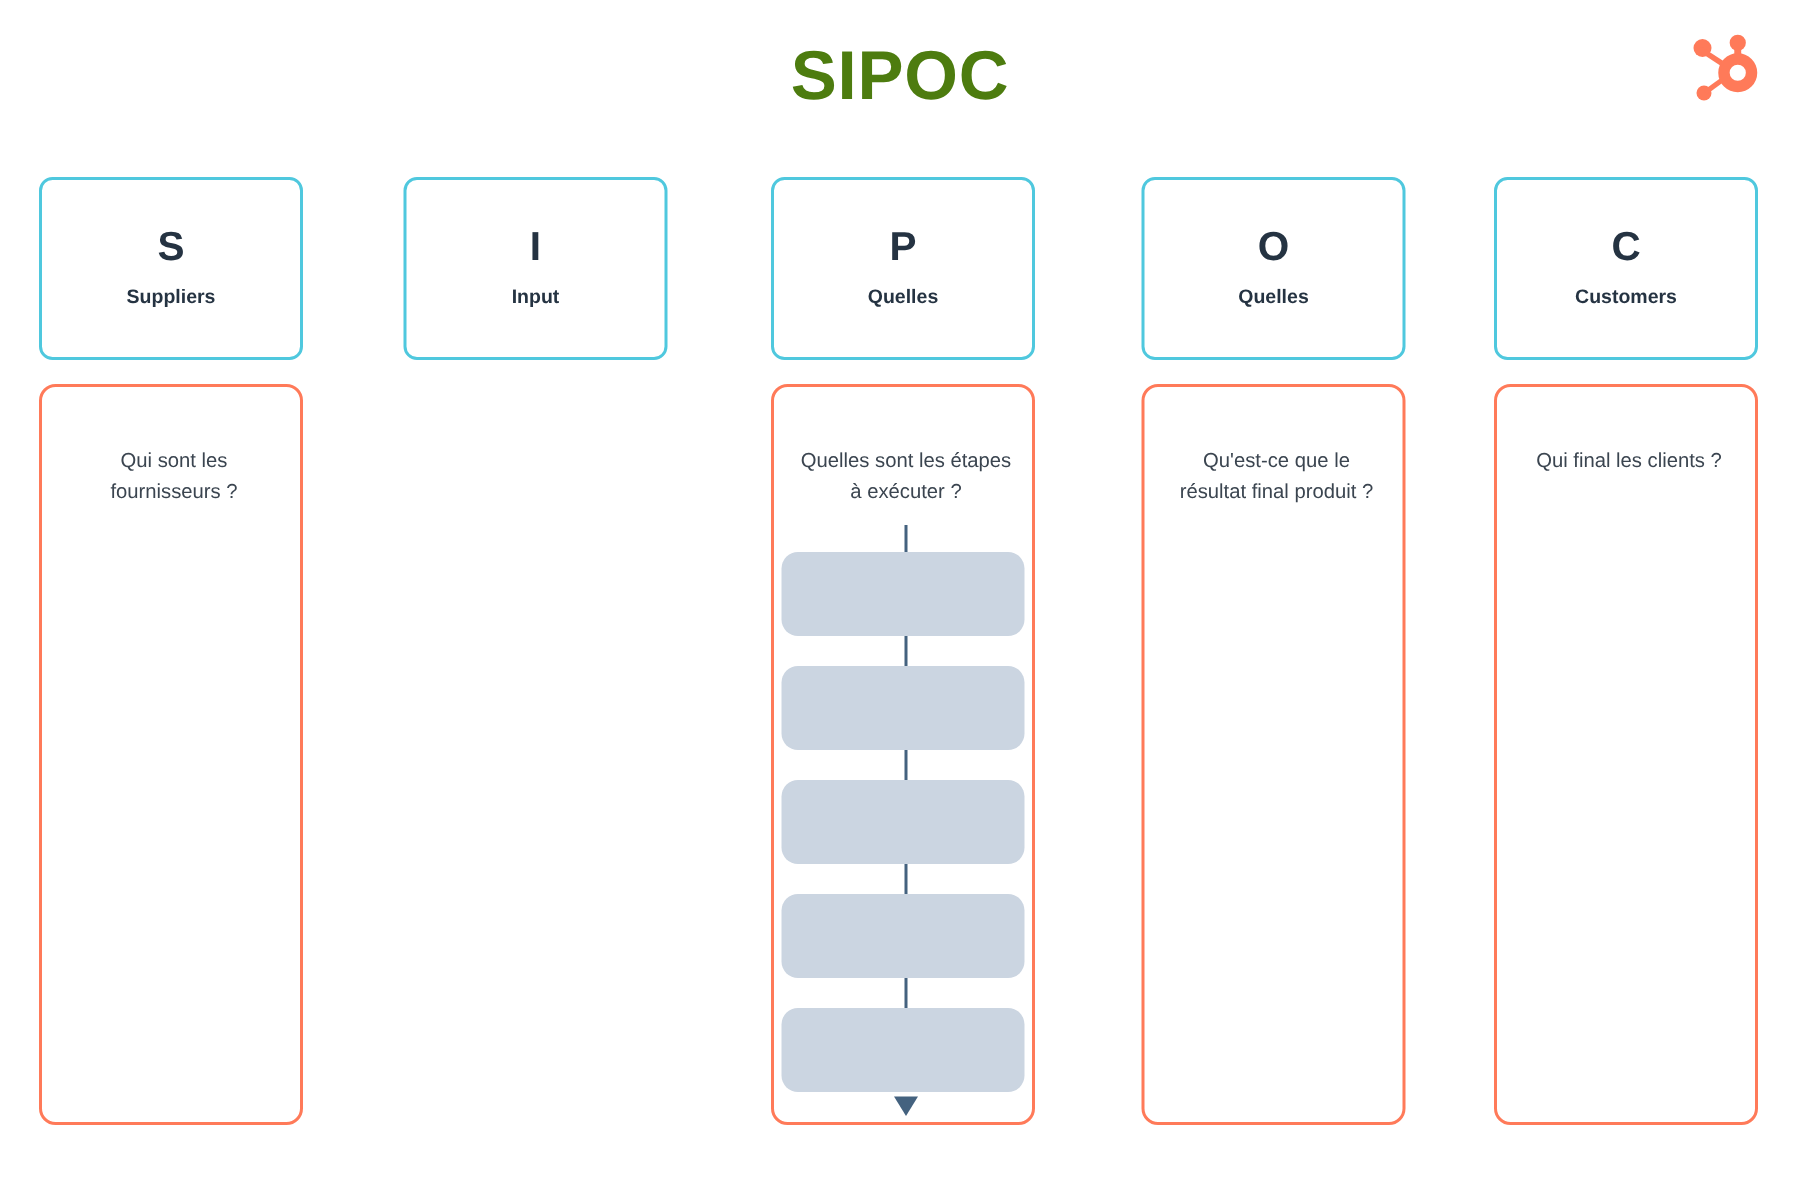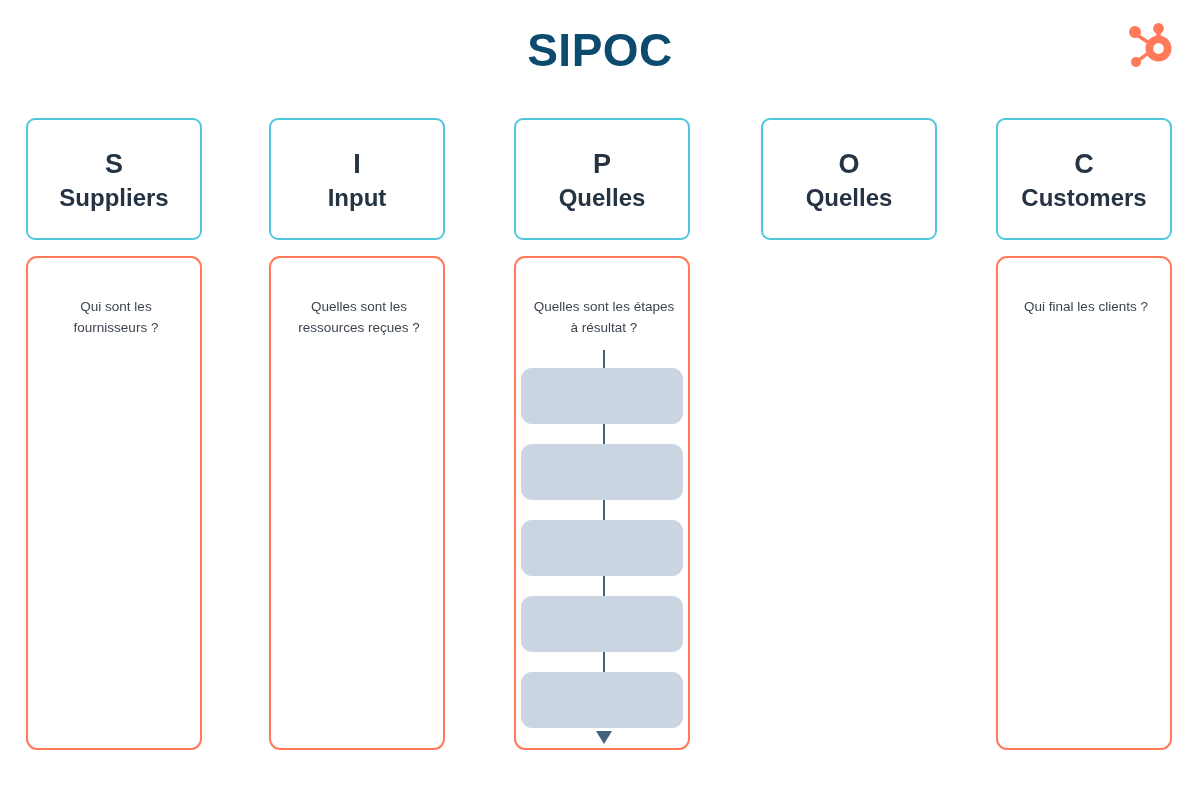--- a/index.html
+++ b/index.html
@@ -24,21 +24,21 @@
     height: 110px;
   }
   #page-title {
     position: absolute;
     left: 0;
     top: 20px;
     width: 1200px;
     text-align: center;
     font-size: 46px;
     font-weight: bold;
-    color: #0c4a6e;
+    color: #4d7c0f;
     letter-spacing: 0.5px;
     line-height: 60px;
   }
   #brand-logo {
     position: absolute;
     right: 22px;
     top: 18px;
     width: 56px;
     height: 56px;
   }
@@ -79,21 +79,21 @@
     align-items: center;
     justify-content: center;
   }
   .column-letter {
     font-size: 27px;
     font-weight: bold;
     color: #253342;
     line-height: 34px;
   }
   .column-name {
-    font-size: 24px;
+    font-size: 13px;
     font-weight: bold;
     color: #253342;
     line-height: 26px;
     margin-top: 4px;
   }
 
   
   .column-content-card {
     position: absolute;
     left: 0;
@@ -184,34 +184,30 @@
       <div class="column-prompt">Qui sont les
 fournisseurs ?</div>
     </div>
   </div>
 
   <div class="sipoc-column col-1">
     <div class="column-header-card">
       <div class="column-letter">I</div>
       <div class="column-name">Input</div>
     </div>
-    <div class="column-content-card">
-      <div class="column-prompt">Quelles sont les
-ressources reçues ?</div>
-    </div>
   </div>
 
   <div class="sipoc-column col-2">
     <div class="column-header-card">
       <div class="column-letter">P</div>
       <div class="column-name">Quelles</div>
     </div>
     <div class="column-content-card">
       <div class="column-prompt">Quelles sont les étapes
-à résultat ?</div>
+à exécuter ?</div>
 
       <div id="process-flow">
         <div class="flow-connector" style="top:0px;  height:18px;"></div>
         <div class="flow-step-box" style="top:18px;"></div>
         <div class="flow-connector" style="top:74px; height:20px;"></div>
         <div class="flow-step-box" style="top:94px;"></div>
         <div class="flow-connector" style="top:150px;height:20px;"></div>
         <div class="flow-step-box" style="top:170px;"></div>
         <div class="flow-connector" style="top:226px;height:20px;"></div>
         <div class="flow-step-box" style="top:246px;"></div>
@@ -220,20 +216,24 @@
         <div class="flow-arrow-head" style="top:381px;"></div>
       </div>
     </div>
   </div>
 
   <div class="sipoc-column col-3">
     <div class="column-header-card">
       <div class="column-letter">O</div>
       <div class="column-name">Quelles</div>
     </div>
+    <div class="column-content-card">
+      <div class="column-prompt">Qu'est-ce que le
+résultat final produit ?</div>
+    </div>
   </div>
 
   <div class="sipoc-column col-4">
     <div class="column-header-card">
       <div class="column-letter">C</div>
       <div class="column-name">Customers</div>
     </div>
     <div class="column-content-card">
       <div class="column-prompt">Qui final les clients ?</div>
     </div>

